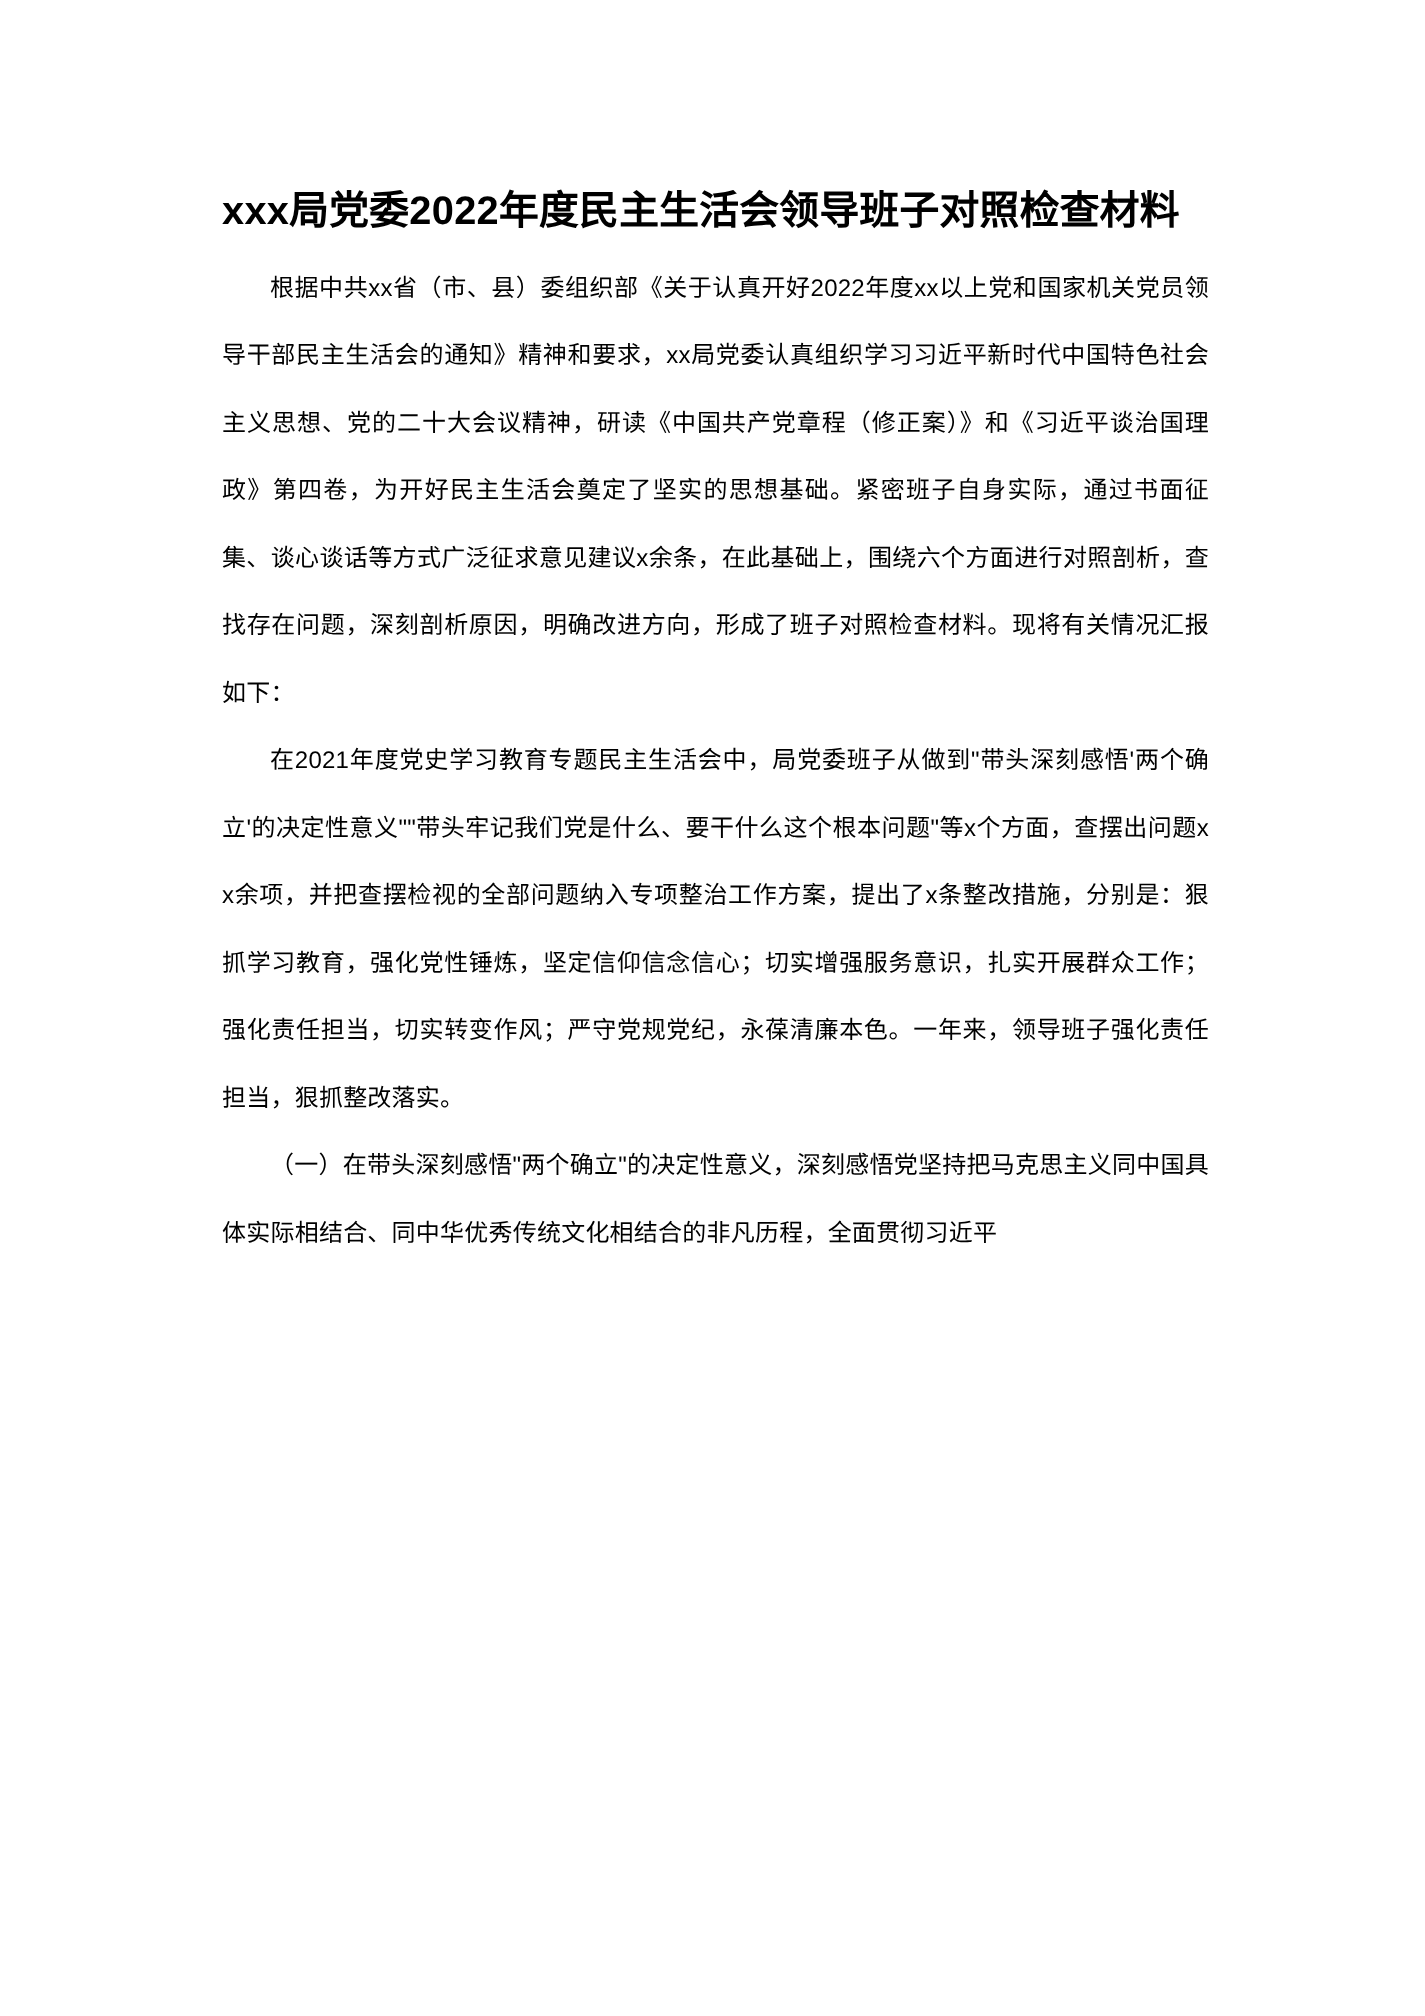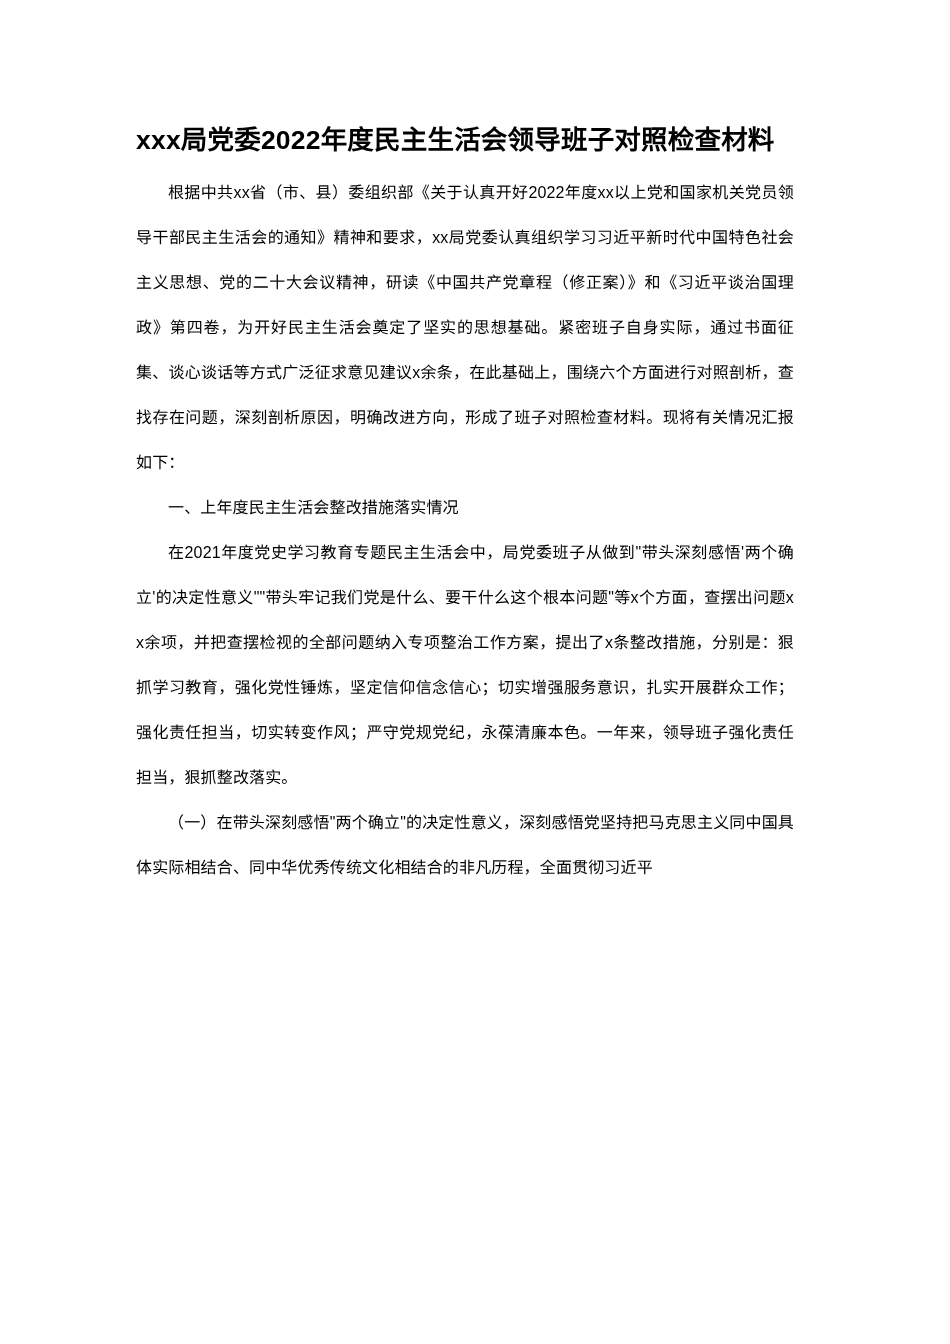--- a/index.html
+++ b/index.html
@@ -14,21 +14,21 @@
     width: 950px;
     height: 1344px;
     background: #ffffff;
     margin: 0 auto;
     overflow: hidden;
     box-sizing: border-box;
   }
 
   .doc-body {
     position: absolute;
-    left: 136px;
+    left: 148px;
     top: 118px;
     width: 658px;
   }
 
   .doc-title {
     font-family: "Liberation Sans", "DejaVu Sans", sans-serif;
     font-weight: 700;
     font-size: 26.5px;
     line-height: 45px;
     color: #000000;
@@ -64,21 +64,20 @@
 <body>
 
 <div class="page">
 
   <div class="doc-body">
 
     <h1 class="doc-title">xxx局党委2022年度民主生活会领导班子对照检查材料</h1>
 
     <p class="para">根据中共xx省（市、县）委组织部《关于认真开好2022年度xx以上党和国家机关党员领导干部民主生活会的通知》精神和要求，xx局党委认真组织学习习近平新时代中国特色社会主义思想、党的二十大会议精神，研读《中国共产党章程（修正案）》和《习近平谈治国理政》第四卷，为开好民主生活会奠定了坚实的思想基础。紧密班子自身实际，通过书面征集、谈心谈话等方式广泛征求意见建议x余条，在此基础上，围绕六个方面进行对照剖析，查找存在问题，深刻剖析原因，明确改进方向，形成了班子对照检查材料。现将有关情况汇报如下：</p>
 
-    <p class="para heading-para">一、上年度民主生活会整改措施落实情况</p>
 
     <p class="para">在2021年度党史学习教育专题民主生活会中，局党委班子从做到"带头深刻感悟'两个确立'的决定性意义""带头牢记我们党是什么、要干什么这个根本问题"等x个方面，查摆出问题xx余项，并把查摆检视的全部问题纳入专项整治工作方案，提出了x条整改措施，分别是：狠抓学习教育，强化党性锤炼，坚定信仰信念信心；切实增强服务意识，扎实开展群众工作；强化责任担当，切实转变作风；严守党规党纪，永葆清廉本色。一年来，领导班子强化责任担当，狠抓整改落实。</p>
 
     <p class="para">（一）在带头深刻感悟"两个确立"的决定性意义，深刻感悟党坚持把马克思主义同中国具体实际相结合、同中华优秀传统文化相结合的非凡历程，全面贯彻习近平</p>
 
   </div>
 
 </div>
 
 </body></html>

